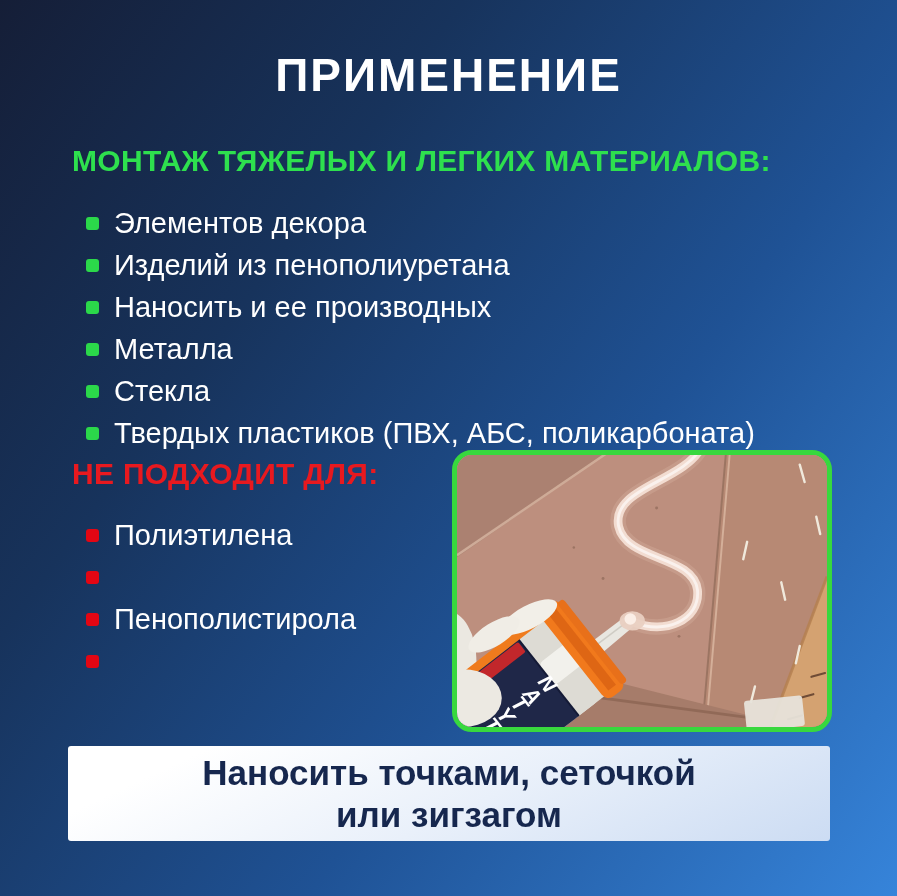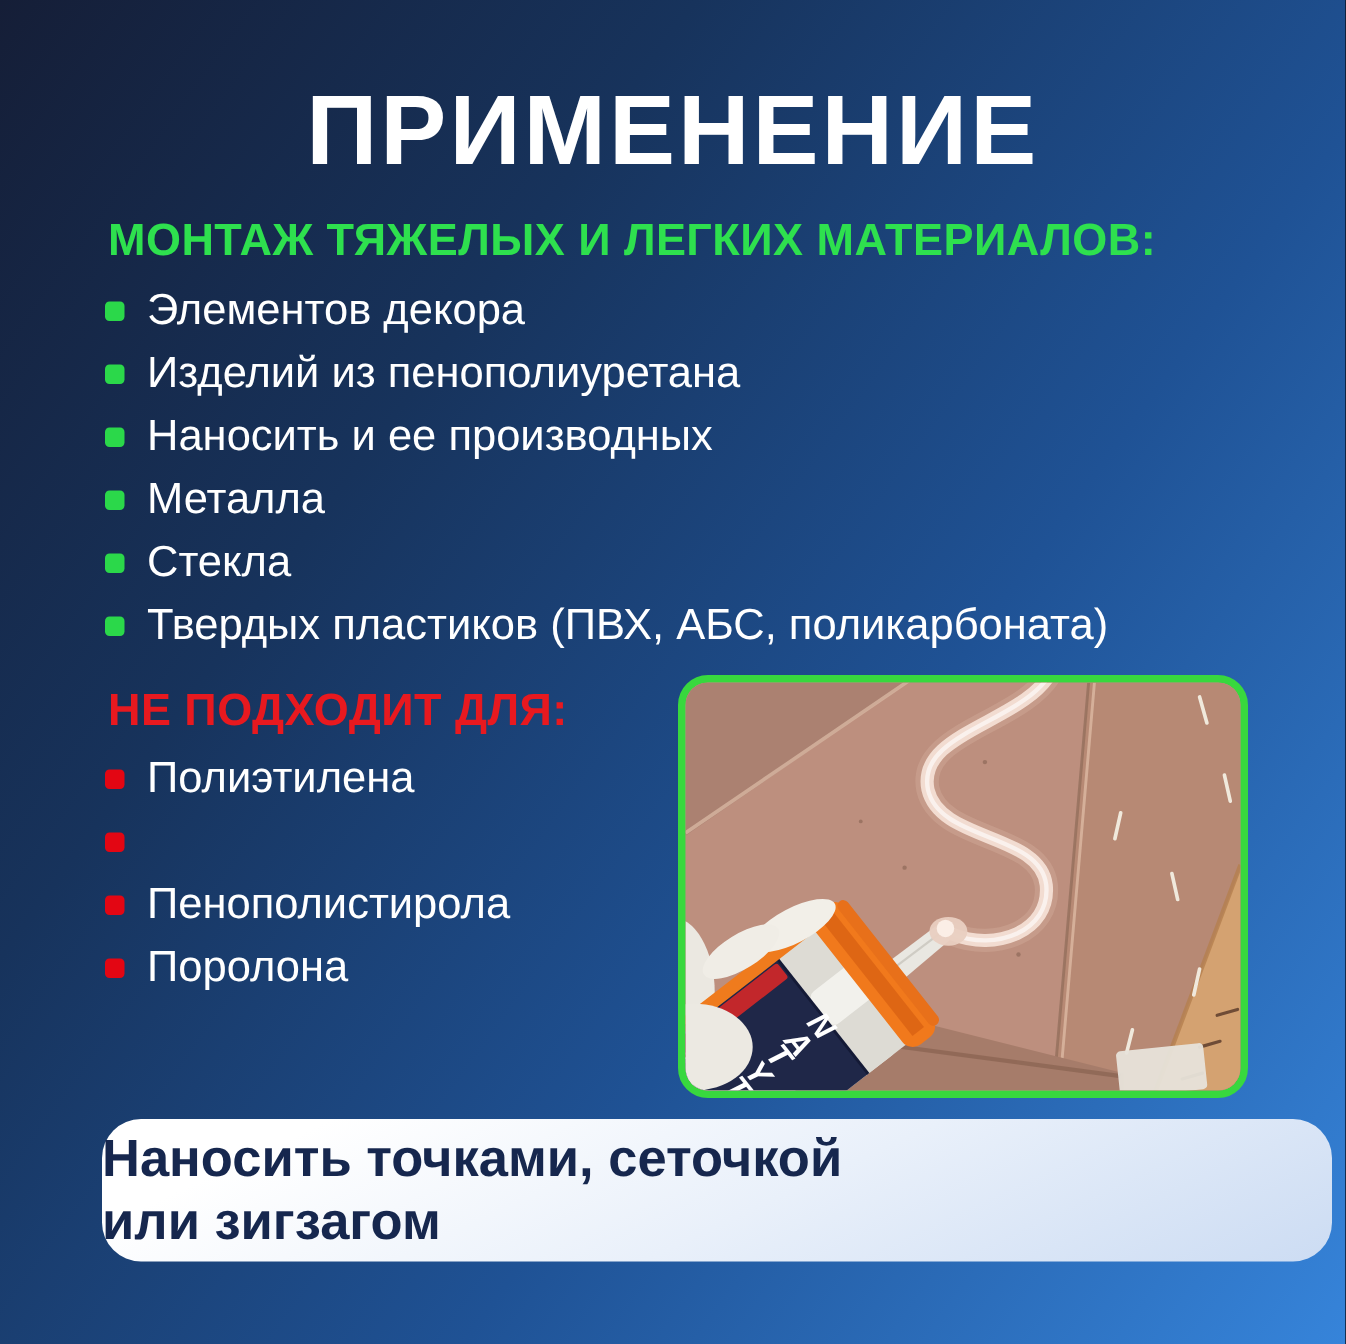--- a/index.html
+++ b/index.html
@@ -3,47 +3,47 @@
 <meta charset="utf-8">
 <style>
   html,body{margin:0;padding:0;background:#0c1322;}
   .canvas{
     position:relative;width:897px;height:896px;overflow:hidden;
     background:linear-gradient(126deg,#151e37 0%,#17335c 30%,#1f5295 62%,#3684da 100%);
     font-family:"Liberation Sans",sans-serif;
   }
   .title{
     position:absolute;top:48px;left:0;right:0;text-align:center;
-    color:#ffffff;font-size:66px;font-weight:800;letter-spacing:2px;
+    color:#ffffff;font-size:46px;font-weight:800;letter-spacing:2px;
   }
   .sec-heading{
     position:absolute;left:72px;font-size:30px;font-weight:700;letter-spacing:.3px;
   }
   .sec-heading.green{top:144px;color:#2ee04e;}
   .sec-heading.red-h{top:457px;color:#e8191f;}
-  ul.list{position:absolute;left:70px;margin:0;padding:0;list-style:none;}
+  ul.list{position:absolute;left:70px;margin:16px;padding:0;list-style:none;}
   .list-green{top:186px;}
   .list-red{top:498px;}
   .item{height:42px;display:flex;align-items:center;gap:15px;
         color:#ffffff;font-size:29px;font-weight:400;white-space:nowrap;}
   .bullet{width:13px;height:13px;border-radius:3px;flex:0 0 13px;}
   .list-green .bullet{background:#2bd84a;}
   .list-red .bullet{background:#e30613;}
   .photo-frame{
     position:absolute;left:452px;top:450px;width:380px;height:282px;
     box-sizing:border-box;border:5px solid #38d83e;border-radius:20px;
     overflow:hidden;background:#bd8f7e;
   }
   .photo-frame svg{display:block;width:100%;height:100%;}
   .photo-frame text{font-family:"Liberation Sans",sans-serif;}
   .note{
-    position:absolute;left:68px;top:746px;width:820px;height:95px;
-    border-radius:26px;
+    position:absolute;left:68px;top:746px;width:762px;height:95px;
+    border-radius:3px;
     background:linear-gradient(155deg,#ffffff 15%,#e9f0fa 55%,#ccdcf3 100%);
-    display:flex;flex-direction:column;justify-content:center;align-items:flex-start;
+    display:flex;flex-direction:column;justify-content:center;align-items:center;
     color:#16274e;font-weight:800;font-size:35px;line-height:1.2;text-align:center;
   }
 </style>
 </head>
 <body>
 
 <div class="canvas">
 
   <div class="title">ПРИМЕНЕНИЕ</div>
 
@@ -93,21 +93,20 @@
         <span class="bullet"></span>
       </li>
 
       <li class="item">
         <span class="bullet"></span>
         <span>Пенополистирола</span>
       </li>
 
       <li class="item">
         <span class="bullet"></span>
-        <span>Поролона</span>
       </li>
     </ul>
 
   <div class="photo-frame">
     <svg viewBox="0 0 380 282" preserveAspectRatio="none">
 
       <rect x="0" y="0" width="380" height="282" fill="#bd8f7e"></rect>
       <polygon points="0,0 152,0 0,106" fill="#ab8171"></polygon>
       <line x1="0" y1="104" x2="154" y2="-2" stroke="#d7b6a2" stroke-width="2.5" opacity="0.8"></line>
       <polygon points="276,0 380,0 380,282 252,282" fill="#b78974"></polygon>

